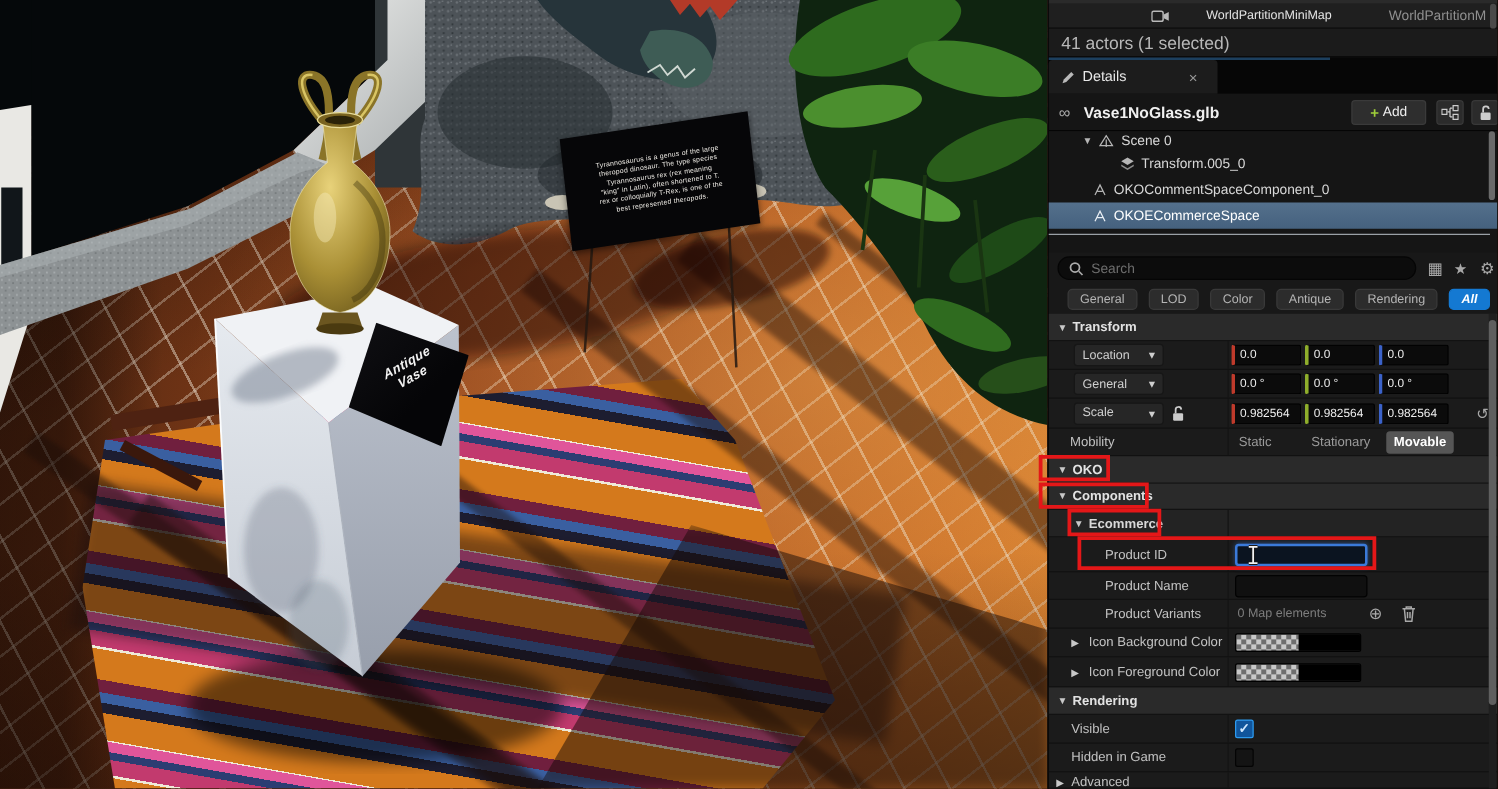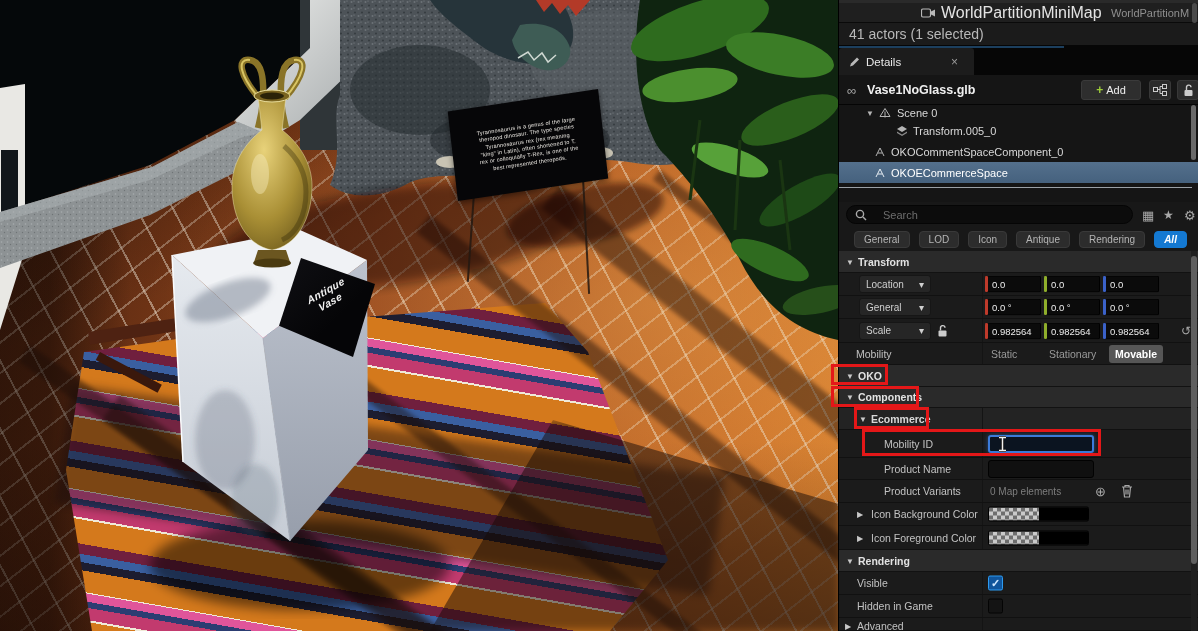--- a/index.html
+++ b/index.html
@@ -45,21 +45,21 @@
     transform:rotate(-30deg) skewX(-8deg); color:#f2f2f2; font-size:10.5px; font-weight:bold;
     font-style:italic; line-height:1.15; letter-spacing:.4px; }
 
   
   #panel { position:absolute; left:838px; top:0; width:360px; height:631px; background:#161616;
     border-left:1px solid #000; color:#cfcfcf; font-size:10.5px; }
   .row { position:relative; width:100%; }
   .vc { position:absolute; top:50%; transform:translateY(-50%); white-space:nowrap; }
   .outliner-sliver { height:3px; background:#2a2a2a; }
   .outliner-row { height:20px; background:#1f1f1f; border-bottom:1px solid #0a0a0a; }
-  .outliner-label { color:#e3e3e3; font-size:16px; }
+  .outliner-label { color:#e3e3e3; font-size:10px;margin-left:24px; }
   .outliner-type { color:#8f8f8f; font-size:11px; }
   .actors-bar { height:23px; background:#1b1b1b; border-bottom:1px solid #060606; }
   .actors-text { color:#b8b8b8; font-size:14px; left:10px; }
   .tab-bar { height:29px; background:#060606; }
   .tab-focus-line { position:absolute; left:0; top:0; width:225px; height:2px; background:#2f6fa8; opacity:.55; }
   .tab { position:absolute; left:0; top:2px; width:135px; height:27px; background:#1c1c1c;
     border-radius:3px 3px 0 0; }
   .tab-label { left:27px; color:#e8e8e8; font-size:11.5px; }
   .tab-close { left:112px; color:#9a9a9a; font-size:12px; cursor:default; }
   .header-row { height:30px; background:#151515; border-bottom:1px solid #050505; }
@@ -73,21 +73,21 @@
   .tree { height:97px; background:#151515; position:relative; }
   .tree-row { position:relative; height:21px; }
   .tree-row.clip { height:15px; overflow:hidden; }
   .tree-label { color:#d8d8d8; font-size:11px; }
   .tree-sel { background:linear-gradient(#54708c, #45617e); }
   .tree-sel .tree-label { color:#fff; }
   .tree-underline { position:absolute; left:0; right:6px; top:82px; height:1px; background:#9aa0a6; }
   .tw { color:#b5b5b5; font-size:8px; }
   .search-row { height:26px; background:#181818; }
   .search-box { position:absolute; left:7px; top:3px; width:287px; height:19px; background:#0c0c0c;
-    border:1px solid #050505; border-radius:10px; display:flex; align-items:center; padding:0 8px; gap:16px; }
+    border:1px solid #050505; border-radius:10px; display:flex; align-items:center; padding:0 8px; gap:6px; }
   .search-box input { flex:1; background:transparent; border:none; outline:none; color:#ddd; font-size:11px;
     font-family:"Liberation Sans", sans-serif; }
   .search-box input::placeholder { color:#6d6d6d; }
   .chips-row { height:23px; background:#181818; display:flex; align-items:center; padding-left:15px; gap:9px; }
   .chip { height:17px; padding:0 9px; background:#2c2c2c; border:1px solid #393939; border-radius:4px;
     color:#b5b5b5; font-size:10px; display:flex; align-items:center; }
   .chip.active { background:#1479d2; border-color:#1479d2; color:#fff; font-weight:bold;font-style:italic; }
   .sec-head { height:22px; background:#2a2a2a; border-bottom:1px solid #121212; }
   .sec-arrow { left:7px; color:#c8c8c8; font-size:8px; }
   .sec-title { left:19px; color:#e2e2e2; font-weight:bold; font-size:10.5px; }
@@ -377,21 +377,21 @@
         <input type="text" placeholder="Search" style="">
       </div>
       <span class="vc gray-ic" style="left:303px;font-size:13px">▦</span>
       <span class="vc gray-ic" style="left:324px;font-size:12px">★</span>
       <span class="vc gray-ic" style="left:345px;font-size:13px">⚙</span>
     </div>
 
     <div class="row chips-row">
       <div class="chip">General</div>
       <div class="chip">LOD</div>
-      <div class="chip">Icon</div>
+      <div class="chip">Color</div>
       <div class="chip">Antique</div>
       <div class="chip">Rendering</div>
       <div class="chip active">All</div>
     </div>
 
     <div class="row sec-head" style="height:22px">
       <span class="vc sec-arrow">▼</span>
       <span class="vc sec-title">Transform</span>
     </div>
 
@@ -441,21 +441,21 @@
     <div class="row sec-head" style="height:21px">
       <span class="vc sec-arrow">▼</span>
       <span class="vc sec-title">Components</span>
     </div>
     <div class="row prow" style="height:22px;background:#232323">
       <span class="vc sec-arrow" style="left:20px">▼</span>
       <span class="vc pname" style="left:32px;font-weight:bold;color:#d8d8d8">Ecommerce</span>
     </div>
 
     <div class="row prow" style="height:28px">
-      <span class="vc pname" style="left:45px">Mobility ID</span>
+      <span class="vc pname" style="left:45px">Product ID</span>
       <input class="inputbox focused" type="text" value="" style="">
       <svg class="vc" style="left:158px;z-index:3" width="11" height="17" viewBox="0 0 11 17">
         <g stroke="#1a1a1a" stroke-width="3" fill="none">
             <path d="M2,2 H9 M5.5,2 V15 M2,15 H9"></path>
           </g>
         <g stroke="#f2f2f2" stroke-width="1.4" fill="none">
             <path d="M2,2 H9 M5.5,2 V15 M2,15 H9"></path>
           </g>
       </svg>
     </div>

